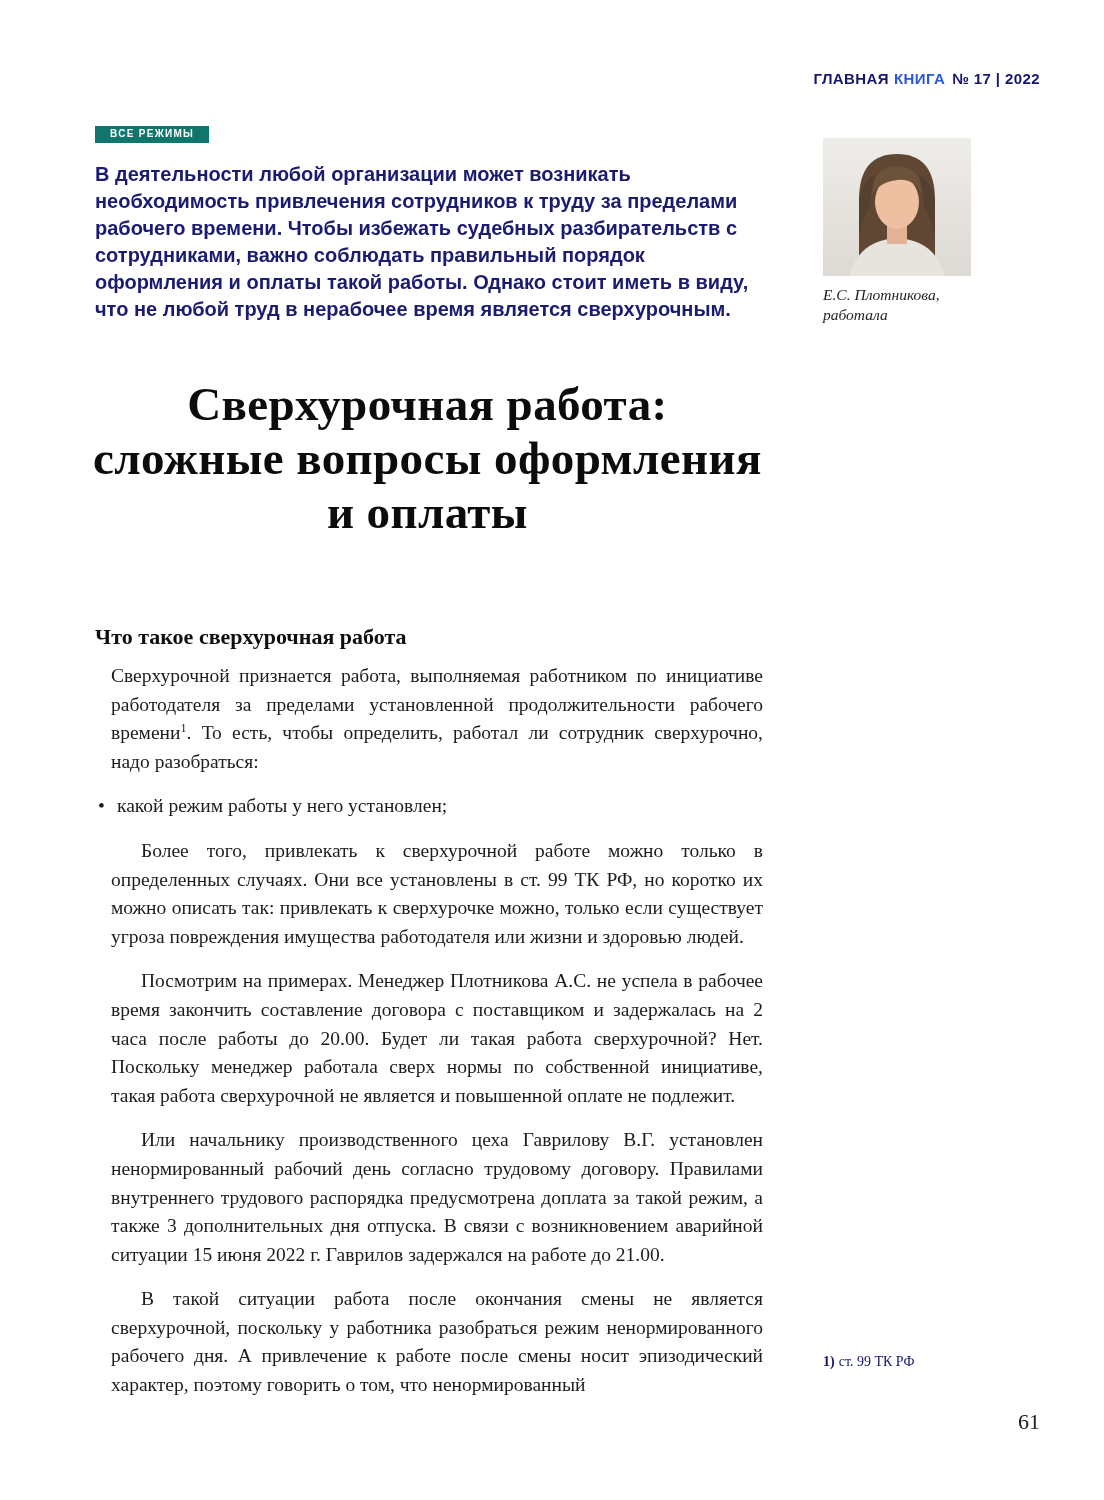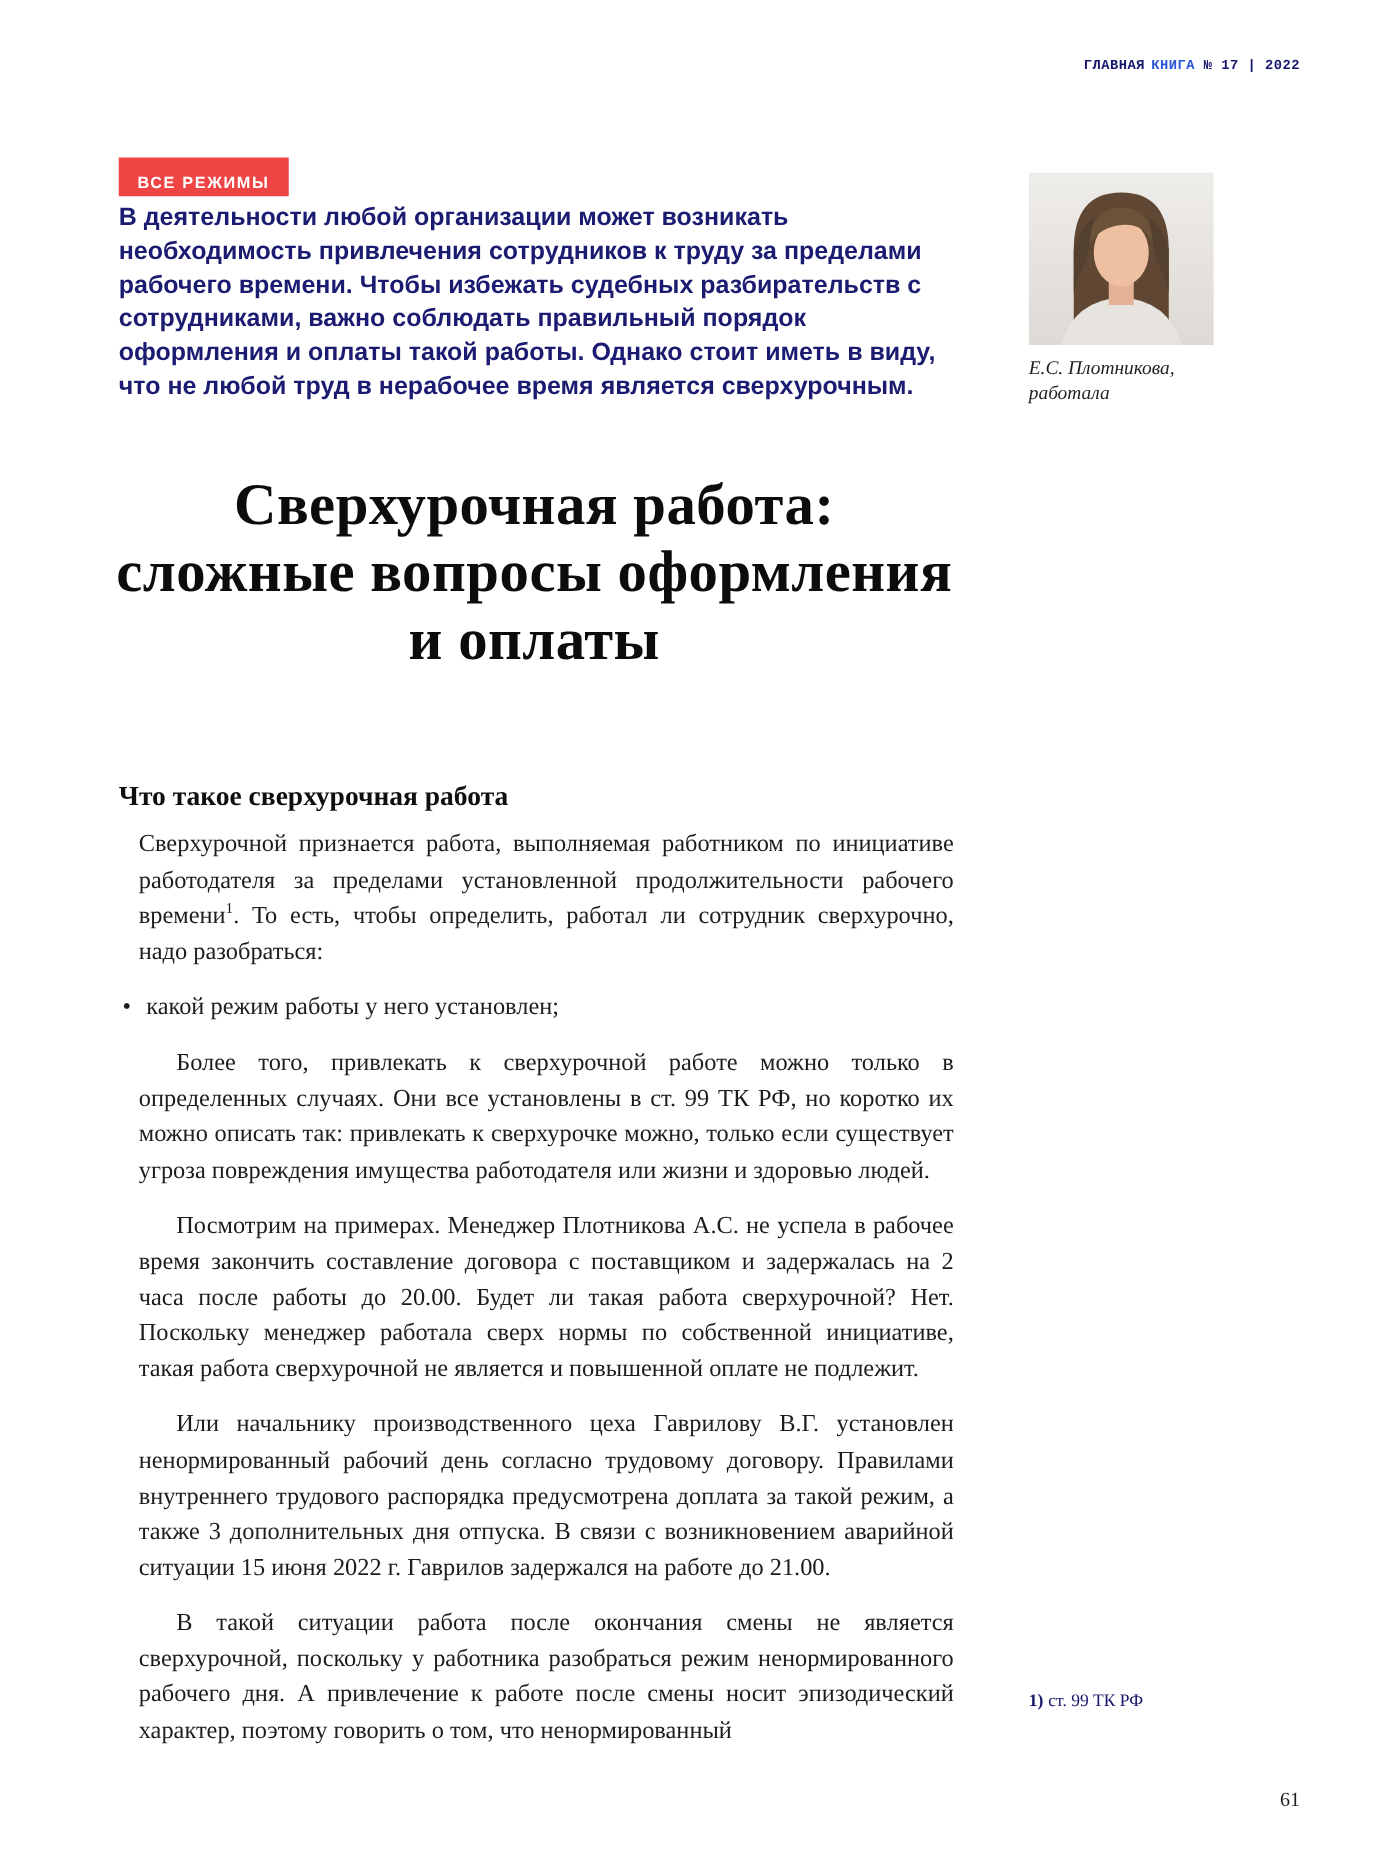--- a/index.html
+++ b/index.html
@@ -11,36 +11,36 @@
     overflow: hidden;
   }
   .page {
     position: relative;
     width: 1104px; height: 1500px;
     background: #ffffff;
   }
 
   
   .mag-header {
-    position: absolute; top: 47px; right: 64px;
-    font-family: Liberation Mono, monospace;
-    font-weight: bold; font-size: 11px; letter-spacing: 0.4px;
+    position: absolute; top: 70px; right: 64px;
+    font-family: Liberation Sans, sans-serif;
+    font-weight: bold; font-size: 15px; letter-spacing: 0.4px;
     white-space: nowrap;
   }
   .brand-1 { color: #16166e; }
   .brand-2 { color: #2a57d8; margin-left: 5px; }
   .issue   { color: #16166e; margin-left: 7px; }
 
   
   .badge {
     position: absolute; left: 95px; top: 126px;
-    background: #ef4444; color: #ffffff;
+    background: #0f766e; color: #ffffff;
     font-family: "Liberation Sans", sans-serif;
-    font-weight: bold; font-size: 13px; letter-spacing: 1.3px;
-    padding: 12px 15px 4px 15px;
+    font-weight: bold; font-size: 10px; letter-spacing: 1.3px;
+    padding: 2px 15px 4px 15px;
     display: inline-block;
   }
 
   
   .lead {
     position: absolute; left: 95px; top: 161px;
     width: 672px;
     font-family: "Liberation Sans", sans-serif;
     font-weight: bold; font-size: 20px; line-height: 27px;
     color: #1b1b72;
@@ -90,22 +90,22 @@
 
   
   .footnote {
     position: absolute; left: 823px; top: 1354px;
     font-size: 14px; color: #15156b; white-space: nowrap;
   }
   .footnote .fn-marker { font-weight: bold; margin-right: 4px; }
 
   
   .page-number {
-    position: absolute; right: 64px; bottom: 50px;
-    font-size: 16px; color: #1c1c1c;
+    position: absolute; right: 64px; bottom: 65px;
+    font-size: 22px; color: #1c1c1c;
   }
 </style>
 </head>
 <body>
 
 <div class="page">
 
   <div class="mag-header">
     <span class="brand-1">ГЛАВНАЯ</span><span class="brand-2">КНИГА</span><span class="issue">№ 17 | 2022</span>
   </div>

